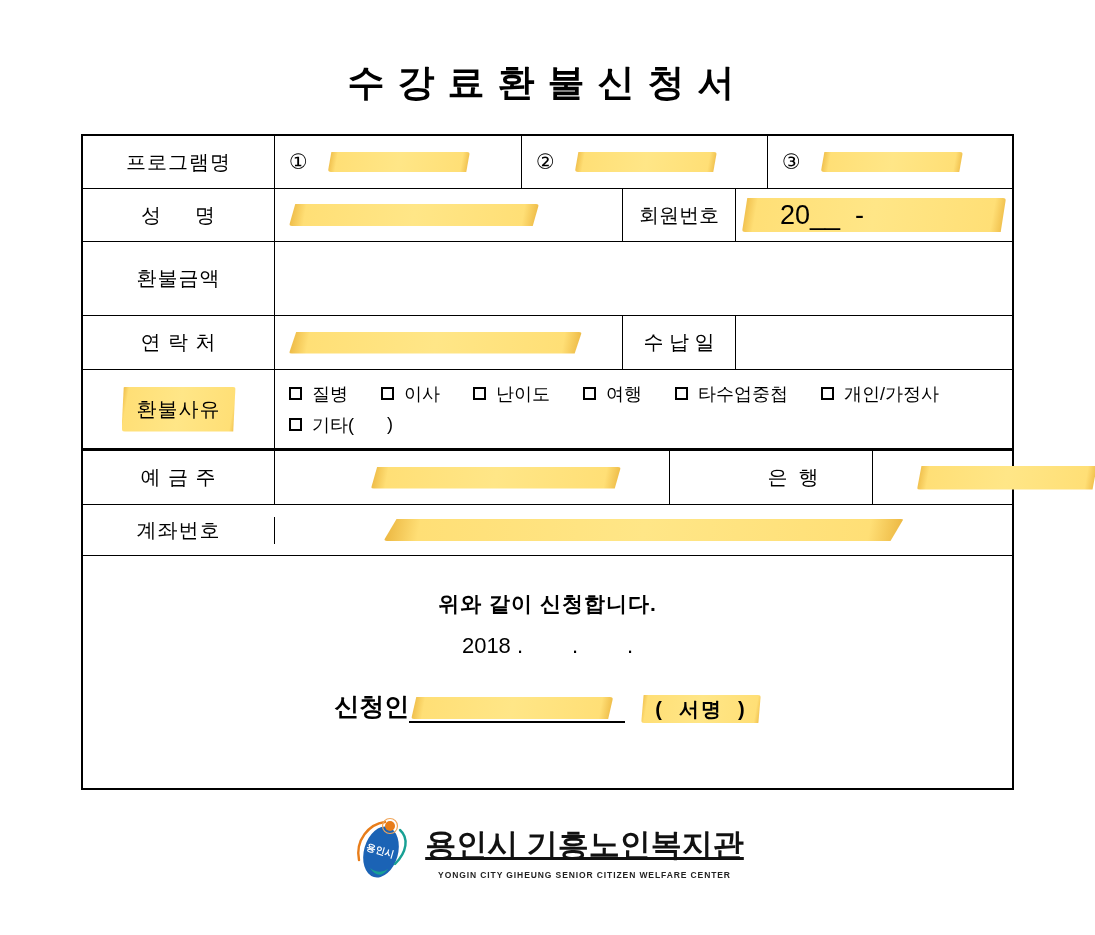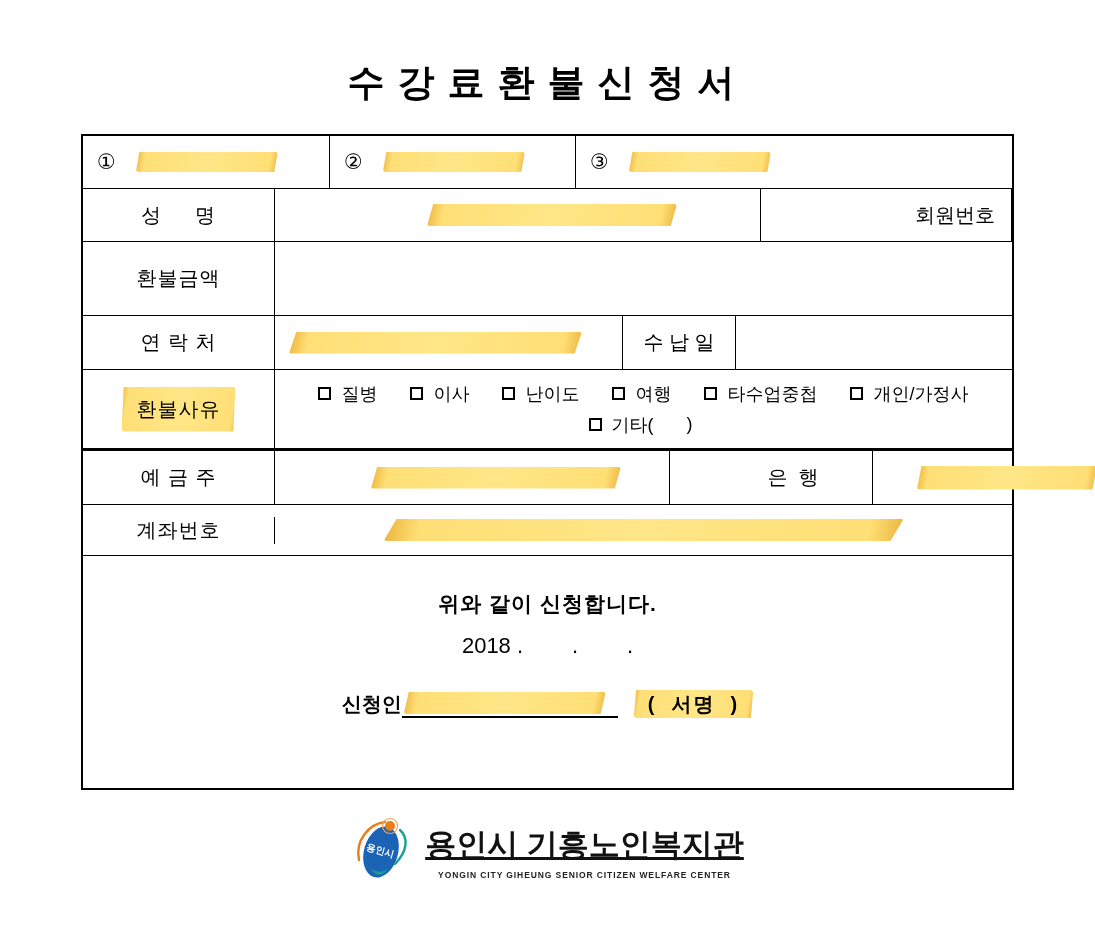--- a/index.html
+++ b/index.html
@@ -85,21 +85,21 @@
   }
 
   
   .hl-contact { width: 293px; height: 22px; }
 
   
   .hl-reason-label { width: 114px; height: 45px; font-size: 20px; letter-spacing: 1px; }
   .reasons-cell {
     flex: 1;
     flex-direction: column;
-    align-items: center;
+    align-items: flex-start;
     justify-content: center;
     padding: 4px 14px;
     gap: 7px;
     font-size: 18px;
   }
   .reason-line { display: flex; align-items: center; gap: 33px; }
   .reason-item { display: inline-flex; align-items: center; gap: 10px; }
   .cb {
     width: 13px; height: 13px;
     border: 2px solid #000;
@@ -118,21 +118,21 @@
 
   
   .account-value { flex: 1; justify-content: center; }
   .hl-account { width: 520px; height: 22px; }
 
   
   .decl-cell { flex: 1; flex-direction: column; align-items: center; justify-content: flex-start; }
   .statement { margin-top: 34px; font-size: 21px; font-weight: 700; letter-spacing: 1px; }
   .date-line { margin-top: 15px; font-size: 22px; }
   .applicant-line { margin-top: 31px; display: flex; align-items: flex-end; }
-  .applicant-label { font-size: 20px; font-weight: 700; font-family: Liberation Serif, serif; }
+  .applicant-label { font-size: 25px; font-weight: 700; font-family: Liberation Serif, serif; }
   .sign-underline {
     width: 216px; height: 28px;
     border-bottom: 2px solid #000;
     display: inline-flex; align-items: flex-end;
     margin-right: 16px;
   }
   .hl-applicant { width: 202px; height: 22px; margin-bottom: 2px; margin-left: 2px; }
   .hl-sign { height: 28px; padding: 8px 14px; font-size: 20px; font-weight: 700; letter-spacing: 2px; }
 
   
@@ -150,40 +150,44 @@
 </head>
 <body>
 
 <div class="page">
 
   <h1 class="title">수강료환불신청서</h1>
 
   <div class="form-table">
 
     <div class="row r1">
+      <div class="cell label-cell pre">프로그램명</div>
       <div class="cell prog-cell prog-c1">
         <span class="num">①</span>
         <span class="hl hl-prog"></span>
       </div>
       <div class="cell prog-cell prog-c2">
         <span class="num">②</span>
         <span class="hl hl-prog"></span>
       </div>
       <div class="cell prog-cell prog-c3 no-r">
         <span class="num">③</span>
         <span class="hl hl-prog"></span>
       </div>
     </div>
 
     <div class="row r2">
       <div class="cell label-cell pre">성     명</div>
       <div class="cell name-value">
         <span class="hl hl-name"></span>
       </div>
       <div class="cell member-label">회원번호</div>
+      <div class="cell member-value no-r">
+        <span class="hl-text hl-member pre">20__  -</span>
+      </div>
     </div>
 
     <div class="row r4">
       <div class="cell label-cell">환불금액</div>
       <div class="cell no-r" style="flex:1"></div>
     </div>
 
     <div class="row r3">
       <div class="cell label-cell pre">연 락 처</div>
       <div class="cell name-value">

